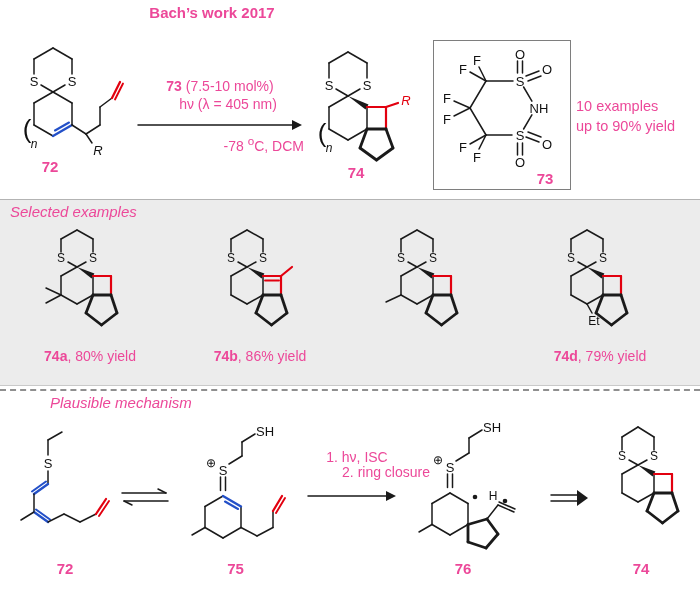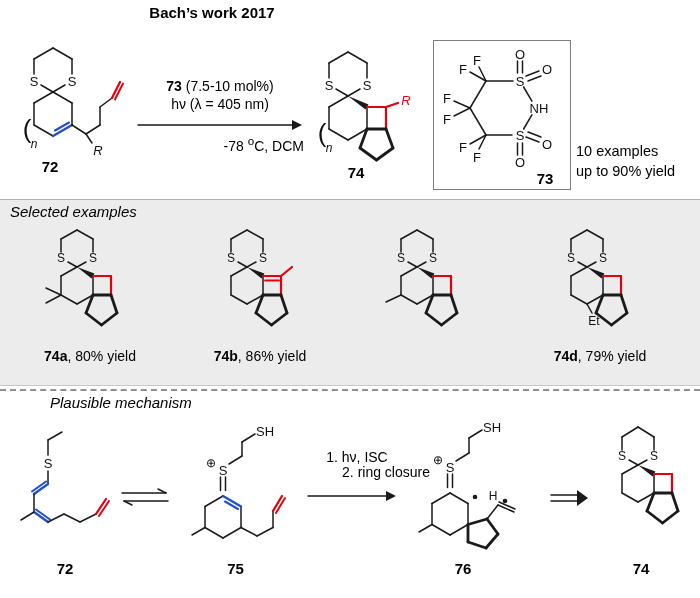--- a/index.html
+++ b/index.html
@@ -1,17 +1,17 @@
 <!DOCTYPE html>
 <html><head>
 <meta charset="utf-8">
 <style>
   html,body { margin:0; padding:0; background:#fff; }
   .fig { position:relative; width:700px; height:598px; background:#fff;
-         font-family:"Liberation Sans",sans-serif; color:#000000; overflow:hidden; }
+         font-family:"Liberation Sans",sans-serif; color:#ec4899; overflow:hidden; }
   .abs { position:absolute; }
   .title { font-weight:bold; font-size:15px; text-align:center; }
   .lbl { font-weight:bold; font-size:15px; text-align:center; }
   .cond { font-size:14px; text-align:center; }
   .cond b { font-weight:bold; }
   .note { font-size:14.5px; line-height:1.35; }
   .hdr { font-style:italic; font-size:15px; }
   .cap { font-size:14px; text-align:center; }
   .cap b { font-weight:bold; }
   .panel { background:#ececec; border-top:1px solid #b3b3b3; border-bottom:1px solid #c9c9c9; }
@@ -67,21 +67,21 @@
     <text class="at" x="64" y="51">S</text>
     <text class="at bg" x="19" y="99">(</text>
     <text class="at sm itl" x="26" y="114">n</text>
     <text class="at itl" x="90" y="120">R</text>
   </svg>
   <div class="abs lbl" style="left:0px; top:158px; width:100px;">72</div>
 
   <div class="abs cond" style="left:136px; top:78px; width:168px;">
     <b>73</b><span> (7.5-10 mol%)</span>
   </div>
-  <div class="abs cond" style="left:136px; top:96px; width:168px;">hν (λ = 405 nm)</div>
+  <div class="abs cond" style="left:144px; top:96px; width:168px;">hν (λ = 405 nm)</div>
   <svg class="abs" style="left:136px; top:116px;" width="168" height="18">
     <line class="b" x1="2" y1="9" x2="156" y2="9"></line>
     <polygon points="156,4 166,9 156,14" fill="#1a1a1a"></polygon>
   </svg>
   <div class="abs cond" style="left:136px; top:134px; width:168px;text-align:right;">
     <span>-78 </span><sup>o</sup><span>C, DCM</span>
   </div>
 
   <svg class="abs" style="left:306px; top:34px;" width="125" height="135">
     <g>
@@ -148,21 +148,21 @@
       <text class="at" x="43" y="19">F</text>
       <text class="at" x="29" y="28">F</text>
       <text class="at" x="13" y="57">F</text>
       <text class="at" x="13" y="78">F</text>
       <text class="at" x="43" y="116">F</text>
       <text class="at" x="29" y="106">F</text>
     </svg>
     <div class="abs lbl" style="right:10px; bottom:2px; width:30px;">73</div>
   </div>
 
-  <div class="abs note" style="left:576px; top:97px; width:122px;margin-top:45px;">
+  <div class="abs note" style="left:576px; top:97px; width:122px;">
     <div>10 examples</div>
     <div>up to 90% yield</div>
   </div>
 
   <div class="abs panel" style="left:0; top:199px; width:700px; height:185px;"></div>
   <div class="abs hdr" style="left:10px; top:203px;">Selected examples</div>
 
   <svg class="abs" style="left:15px; top:218px;" width="150" height="125">
     <g>
       <line class="b" x1="62" y1="49" x2="53" y2="44"></line>

